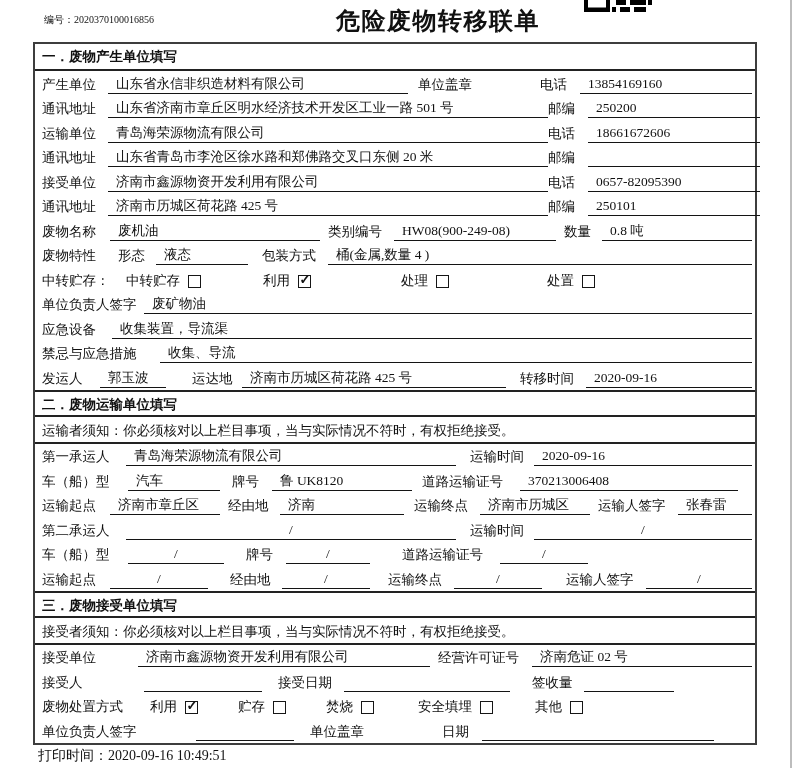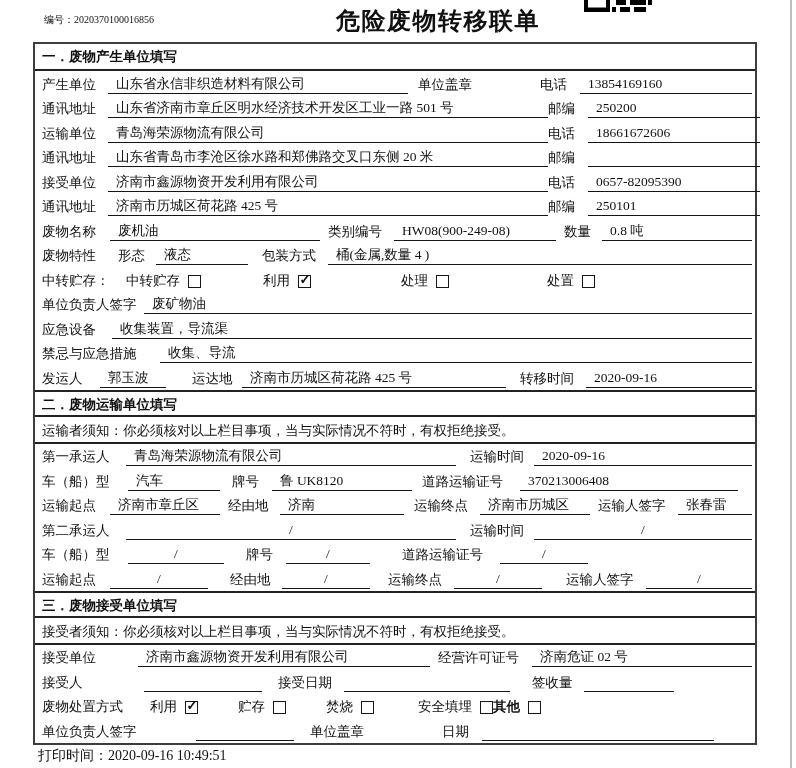--- a/index.html
+++ b/index.html
@@ -277,21 +277,21 @@
         <span class="box"></span>
       </span>
       <span class="cbx" style="margin-left: 40px;">
         <span class="cbl">焚烧</span>
         <span class="box"></span>
       </span>
       <span class="cbx" style="margin-left: 44px;">
         <span class="cbl">安全填埋</span>
         <span class="box"></span>
       </span>
-      <span class="cbx" style=" font-weight: bold;">
+      <span class="cbx" style="margin-left: 42px;">
         <span class="cbl">其他</span>
         <span class="box"></span>
       </span>
     </div>
     <div class="row">
       <span class="lbl" style="flex: 0 0 104px;">单位负责人签字</span>
       <span class="val" style="flex: 0 0 98px; margin-left: 50px;"></span>
       <span class="lbl" style="flex: 0 0 60px; margin-left: 16px;">单位盖章</span>
       <span class="lbl" style="flex: 0 0 32px; margin-left: 72px;">日期</span>
       <span class="val" style="flex: 1 1 auto; margin-left: 8px; margin-right: 38px;"></span>

